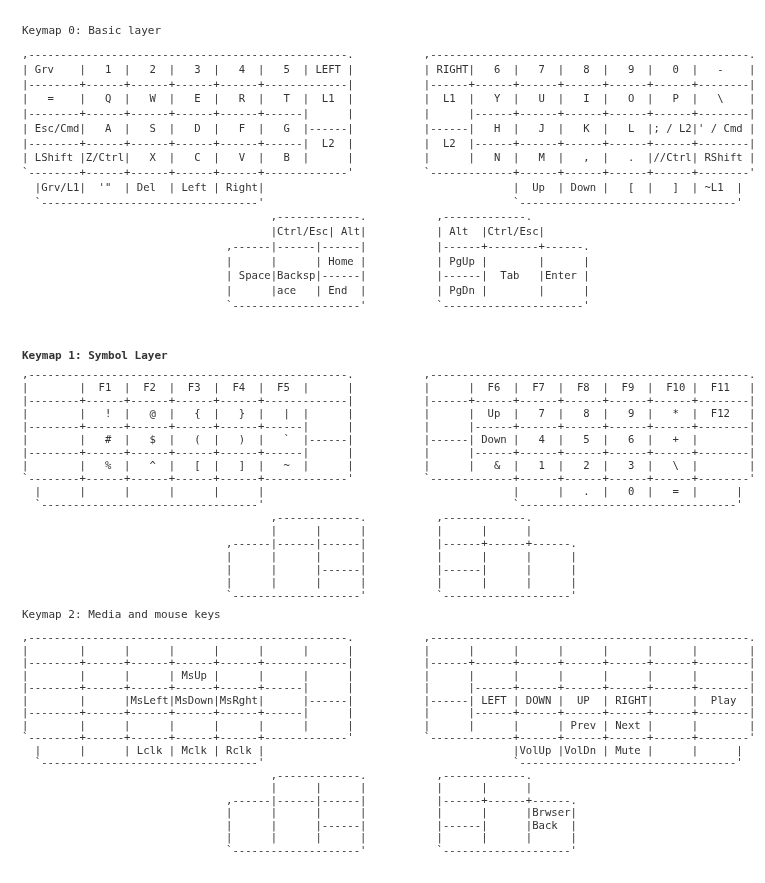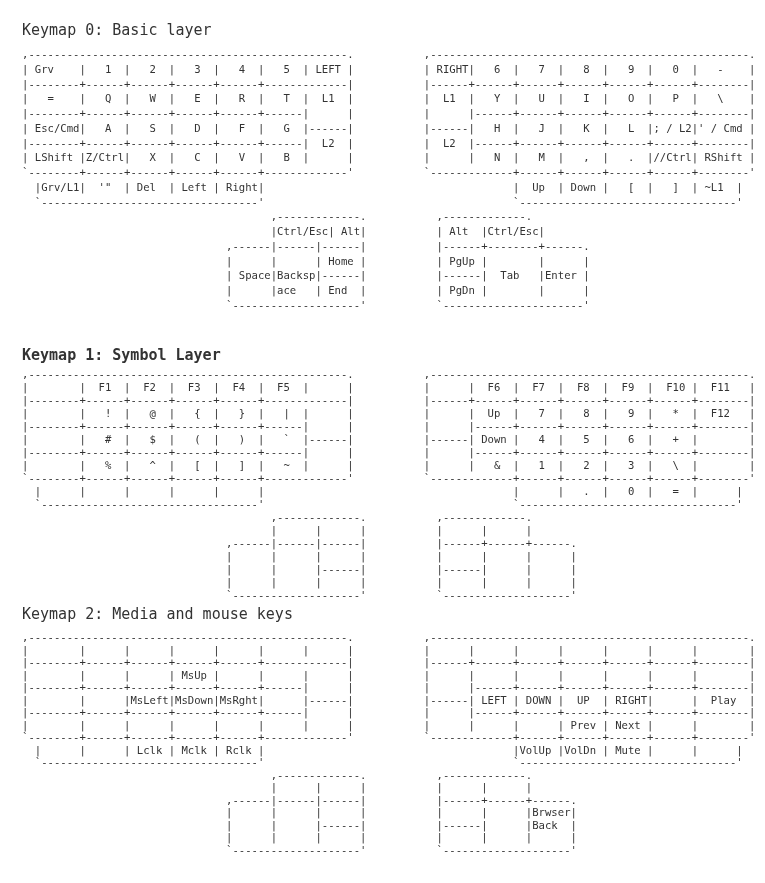--- a/index.html
+++ b/index.html
@@ -10,21 +10,21 @@
     width: 765px;
     height: 883px;
     background: #ffffff;
     position: relative;
     overflow: hidden;
     font-family: "DejaVu Sans Mono", "Liberation Mono", monospace;
   }
   .km-title {
     position: absolute;
     left: 22px;
-    font-size: 15px;
+    font-size: 11px;
     line-height: 13px;
     color: #333333;
     white-space: pre;
     font-family: inherit;
   }
   pre.km-block {
     position: absolute;
     left: 22px;
     margin: 0;
     padding: 0;

